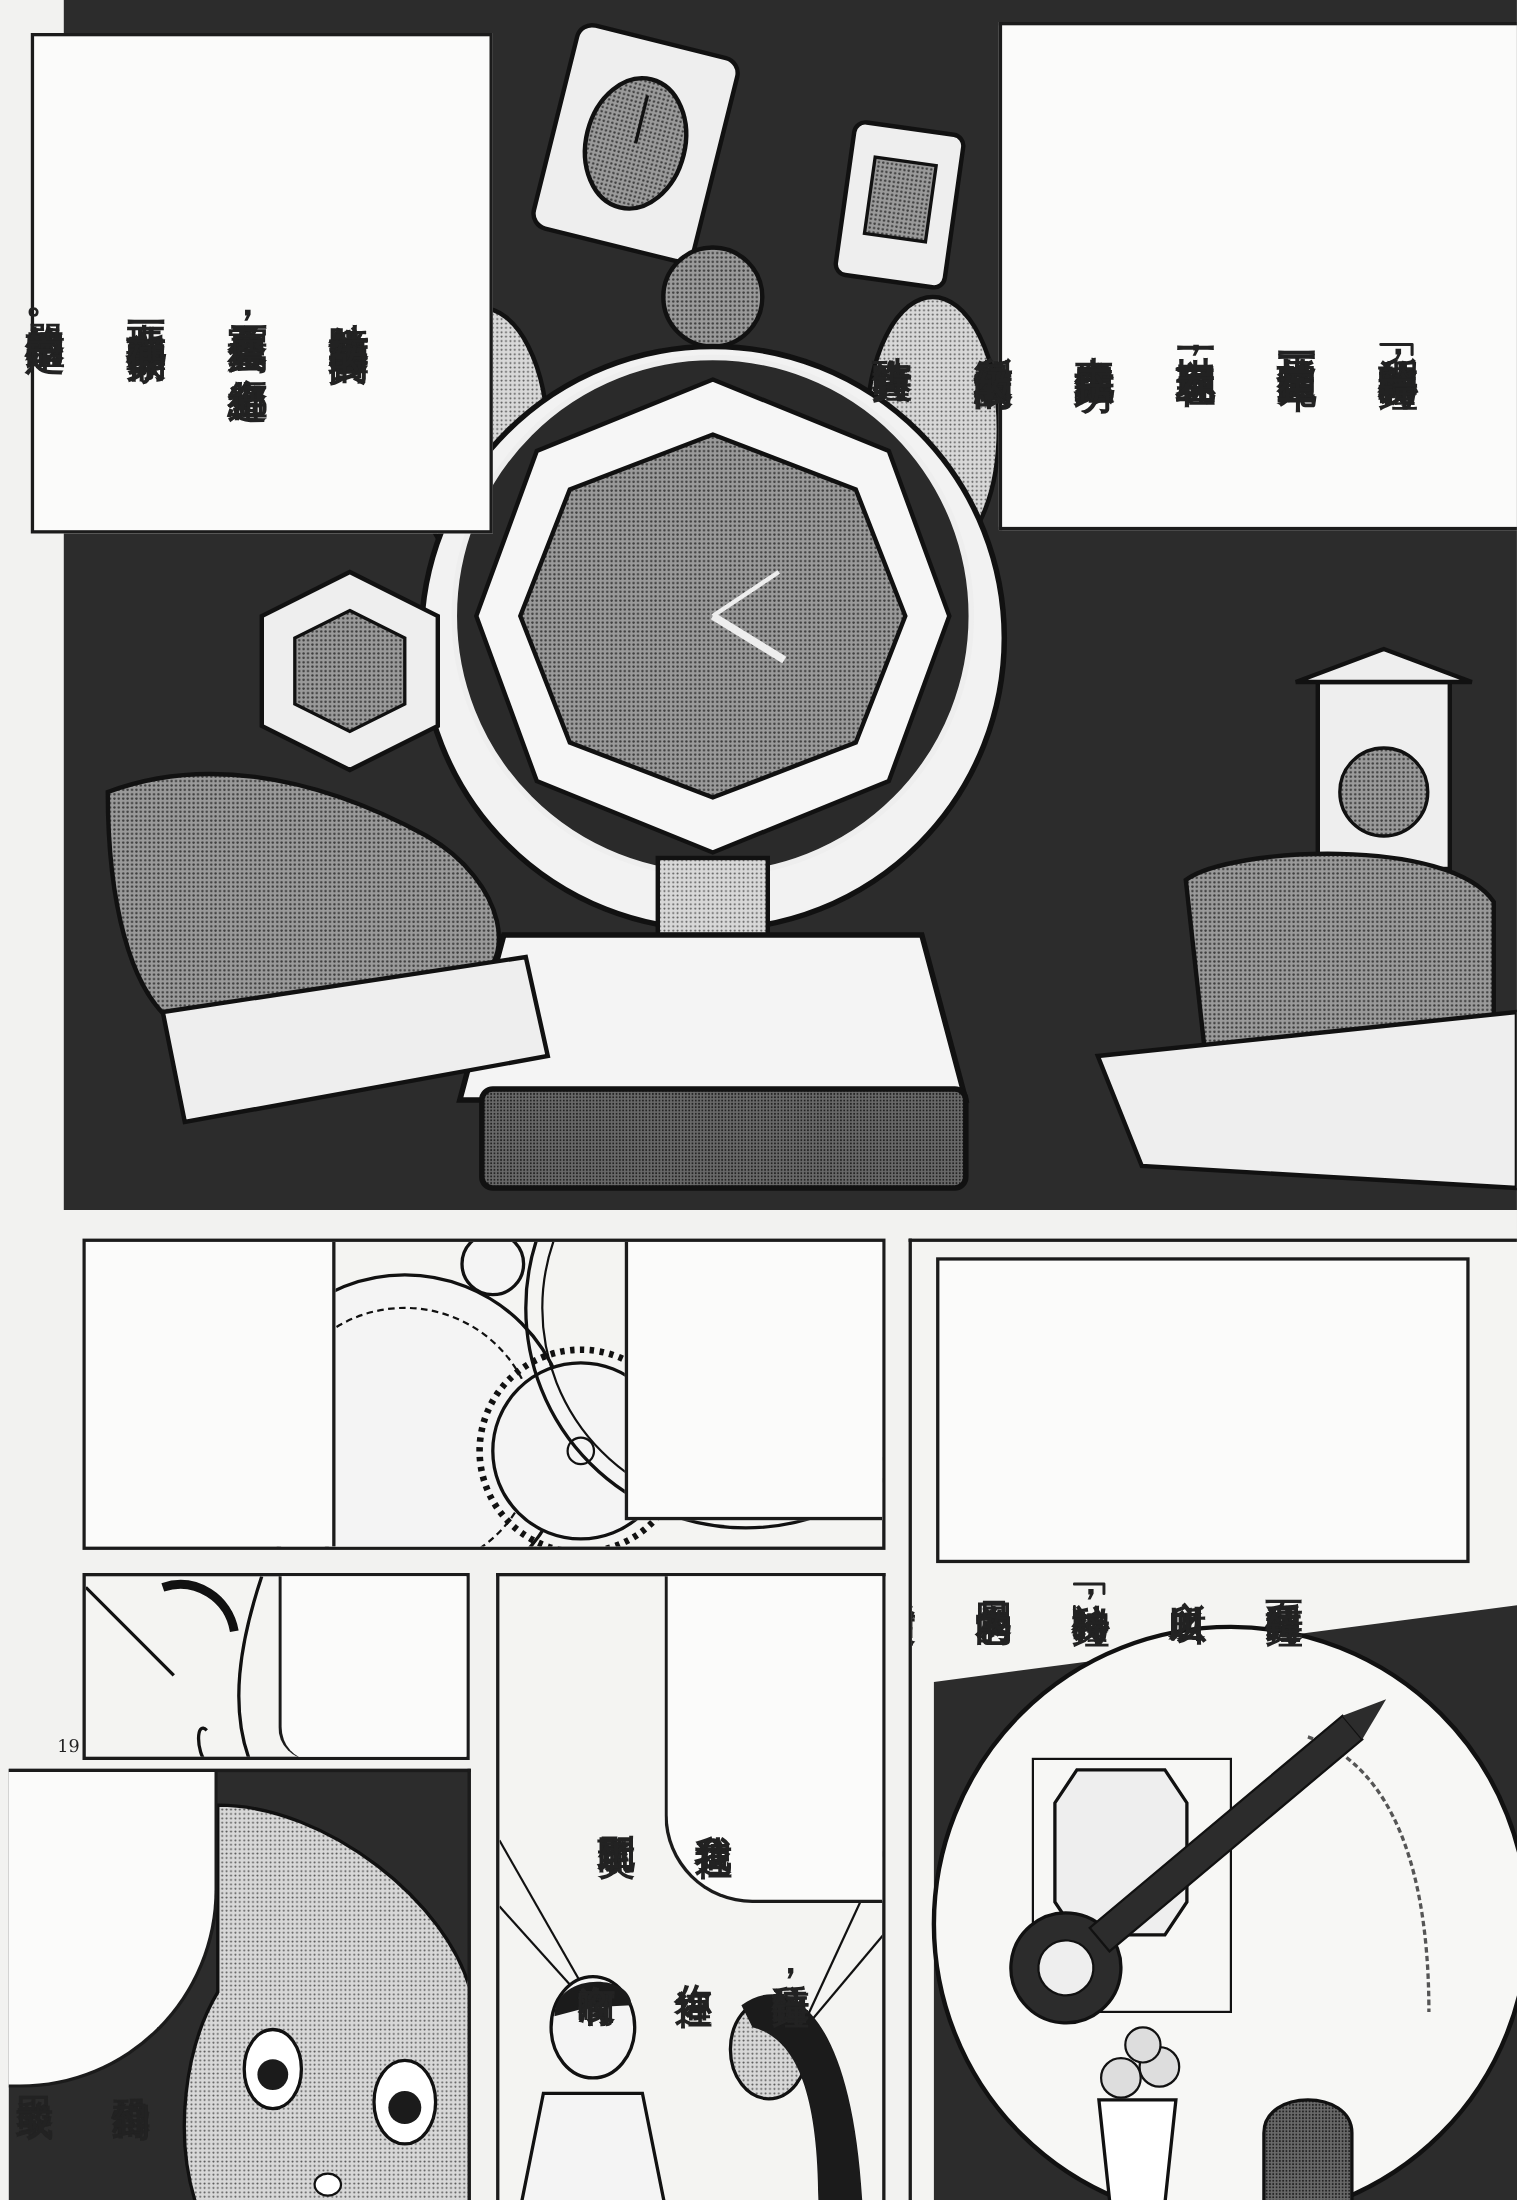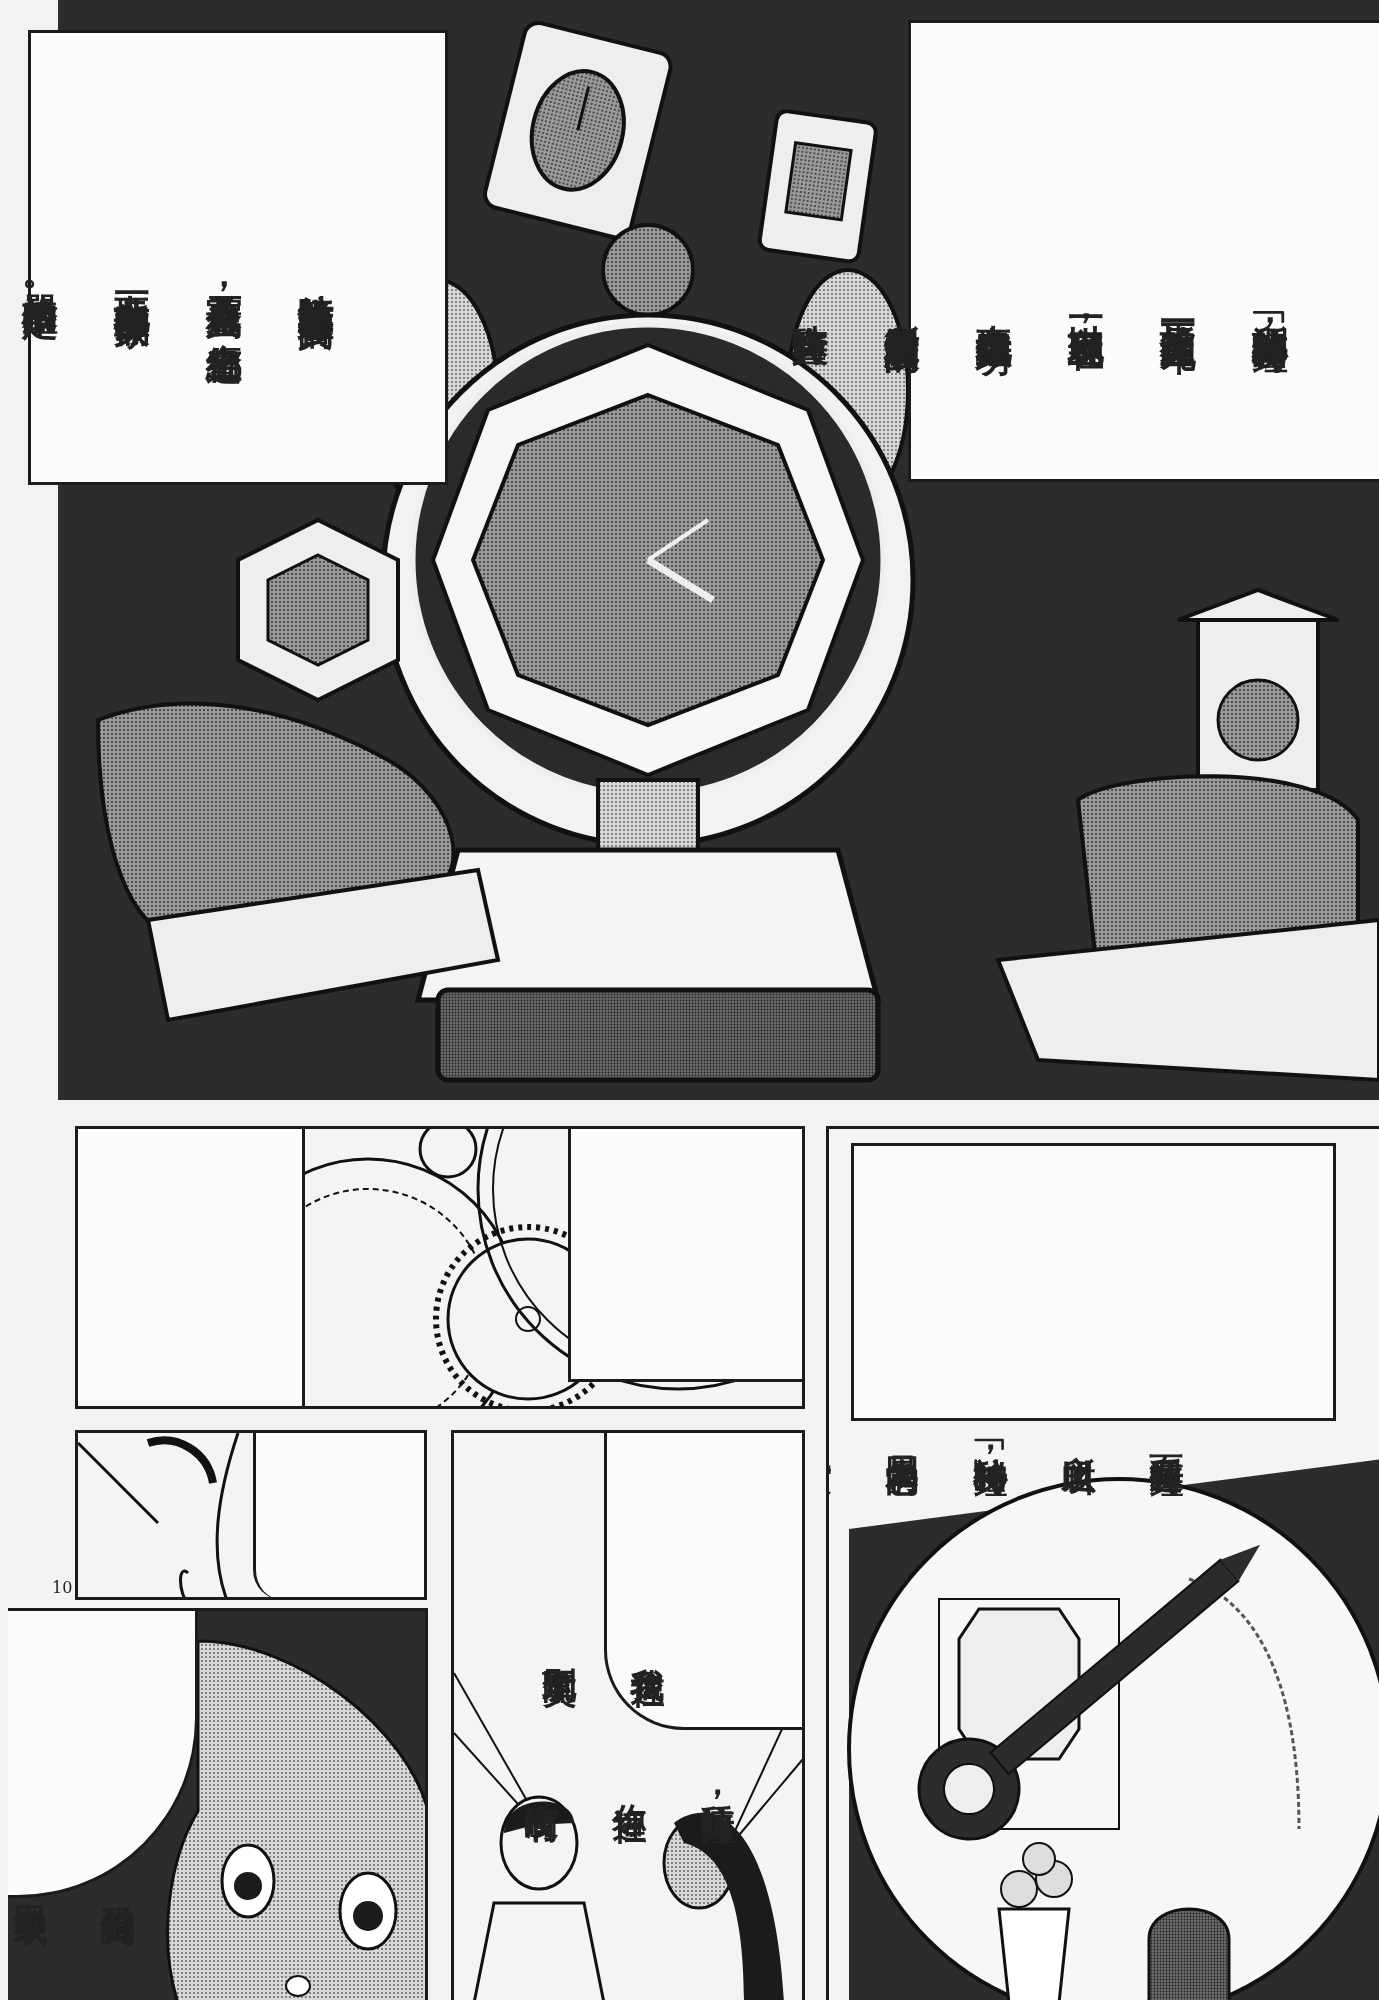--- a/index.html
+++ b/index.html
@@ -170,21 +170,21 @@
     <path d="M110,140 C100,130 100,160 110,170" fill="none" stroke="#111" stroke-width="3"></path>
   </svg>
   <div class="bubble" style="left:175px;top:-3px;width:180px;height:170px;border:none;border-left:3px solid #1b1b1b;border-radius:0 0 0 30px;">
     <div class="vtext sm" style="position:absolute;right:30px;top:10px;">
       <br>
       
     </div>
   </div>
 </div>
 
-<div class="pagenum" style="left:52px;top:1578px;">10</div>
+<div class="pagenum" style="left:52px;top:1578px;">19</div>
 
 <div class="panel light" style="left:451px;top:1430px;width:354px;height:570px;border-bottom:none;">
   <svg width="354" height="570" class="abs" style="left:0;top:0;">
     <g stroke="#111" stroke-width="2">
       <line x1="0" y1="240" x2="80" y2="380"></line>
       <line x1="0" y1="300" x2="90" y2="400"></line>
       <line x1="354" y1="240" x2="280" y2="400"></line>
       <line x1="354" y1="320" x2="270" y2="420"></line>
     </g>
     <ellipse cx="85" cy="410" rx="38" ry="46" fill="#f4f4f4" stroke="#111" stroke-width="3"></ellipse>

